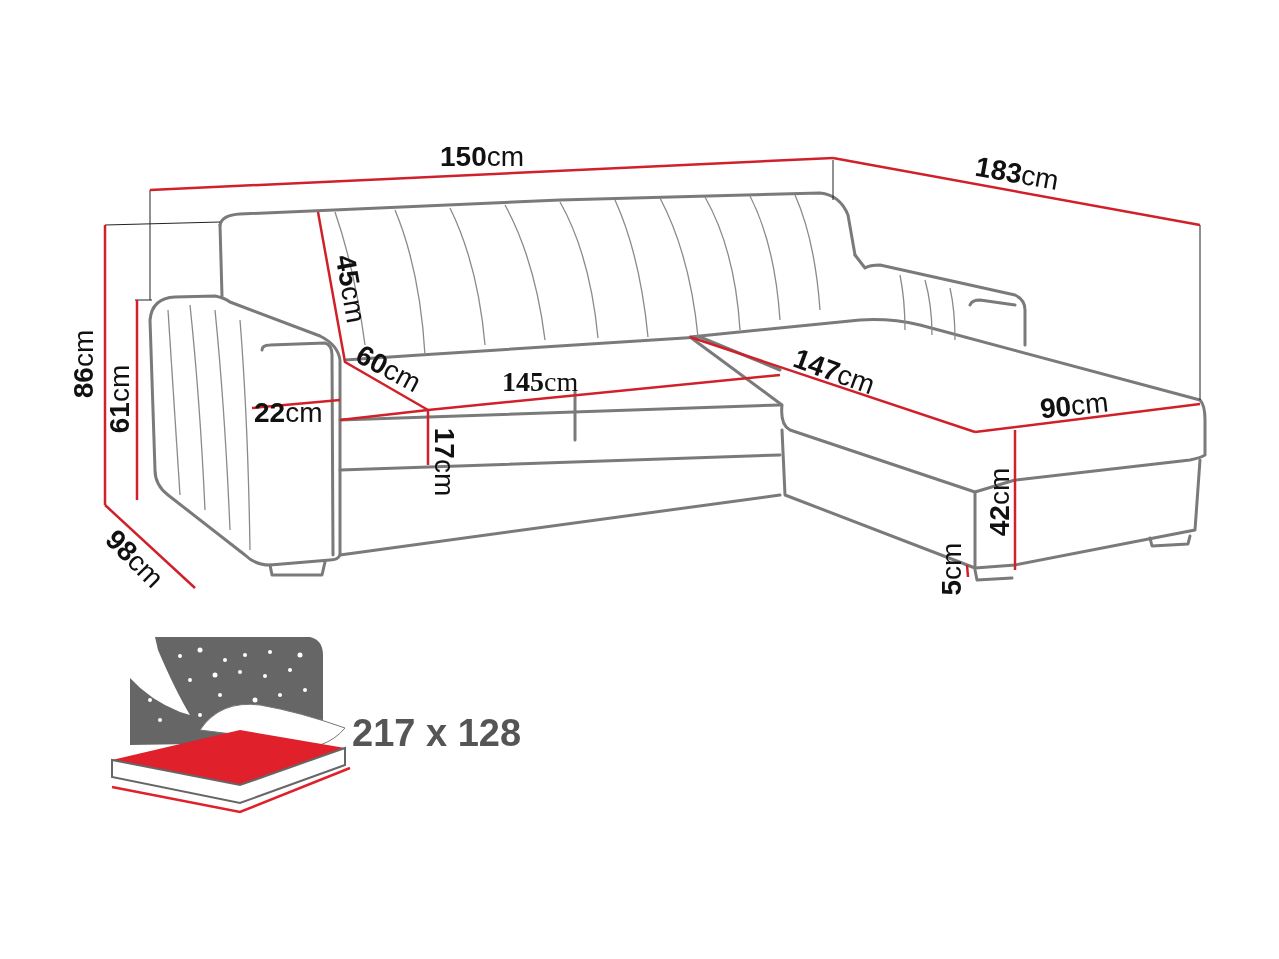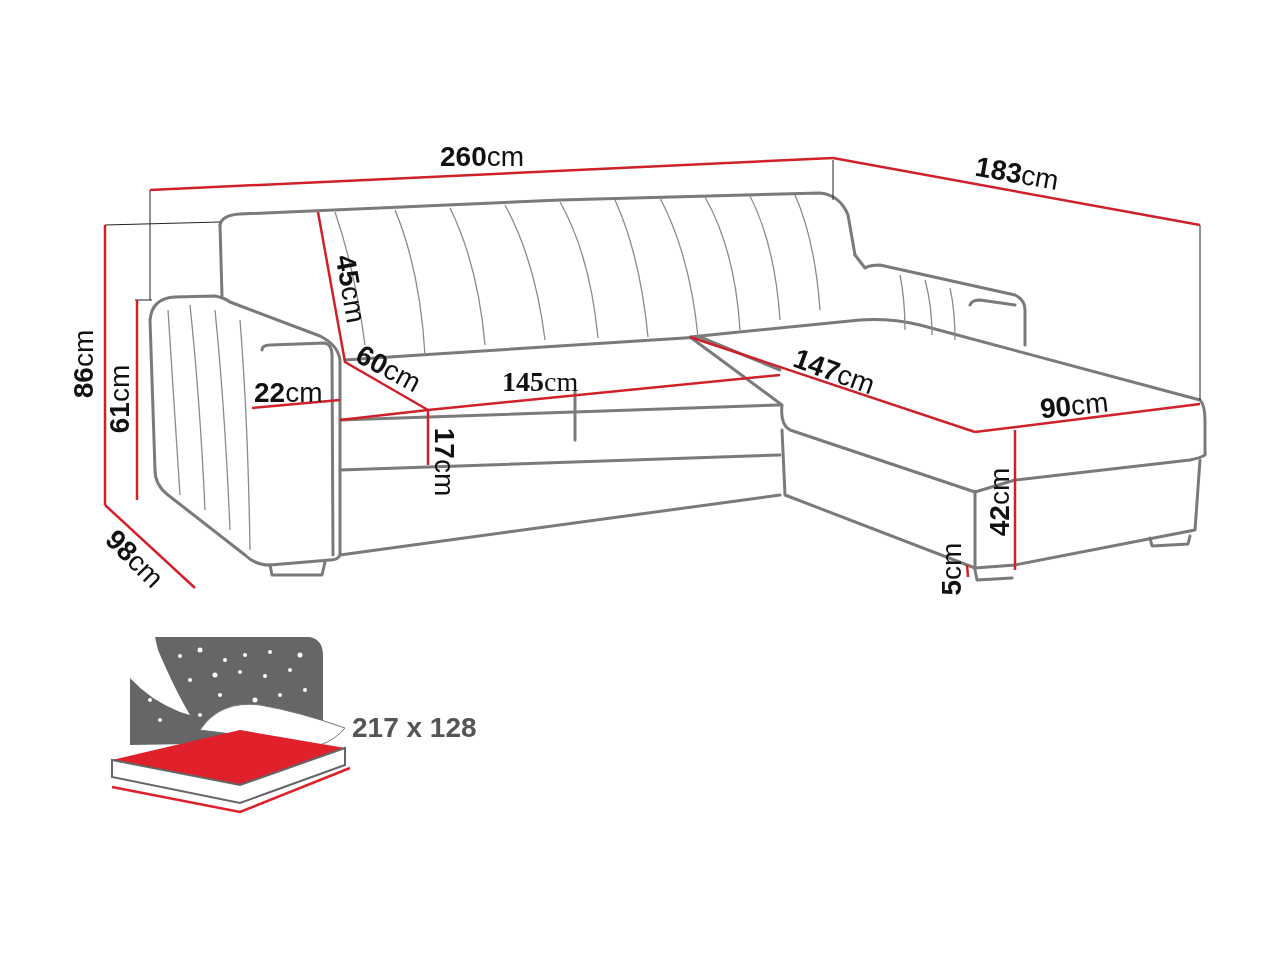--- a/index.html
+++ b/index.html
@@ -1,21 +1,21 @@
 <!DOCTYPE html>
 <html><head>
 <meta charset="utf-8">
 <style>
   html,body{margin:0;padding:0;background:#ffffff;}
   body{width:1279px;height:959px;position:relative;overflow:hidden;font-family:"Liberation Sans",sans-serif;}
   svg{position:absolute;left:0;top:0;}
   .lbl{position:absolute;white-space:nowrap;color:#111;font-size:28px;line-height:1;}
   .lbl b{font-weight:700;}
   .lbl span.u{font-weight:400;}
-  .bedtxt{position:absolute;left:352px;top:712px;font-size:28px;font-weight:700;color:#555;white-space:nowrap;}
+  .bedtxt{position:absolute;left:352px;top:712px;font-size:38px;font-weight:700;color:#555;white-space:nowrap;}
 </style>
 </head>
 <body>
 
 <svg width="1279" height="959" viewBox="0 0 1279 959">
 
   <g fill="none" stroke="#7a7a7a" stroke-width="3" stroke-linejoin="round" stroke-linecap="round">
 
     <path d="M220 225 Q222 215 240 214 L560 200 L820 193 Q840 195 848 215 L855 255"></path>
     <path d="M220 225 L222 296"></path>
@@ -108,28 +108,28 @@
         <circle cx="160" cy="720" r="2"></circle>
         <circle cx="200" cy="715" r="2"></circle>
     </g>
     <path d="M200 730 Q220 700 260 705 Q300 712 345 728 Q335 740 320 745 Z" fill="#ffffff" stroke="#777" stroke-width="1"></path>
     <path d="M112 760 L240 785 L345 748 L240 730 Z" fill="#e0202a"></path>
     <path d="M112 760 L112 777 L240 803 L345 765 L345 748 L240 785 Z" fill="#fff" stroke="#666" stroke-width="2"></path>
     <path d="M112 787 L240 812 L350 768" fill="none" stroke="#e0202a" stroke-width="2.5"></path>
   </g>
 </svg>
 
-<div class="lbl" style="left:440px;top:143px;"><b>260</b><span class="u">cm</span></div>
+<div class="lbl" style="left:440px;top:143px;"><b>150</b><span class="u">cm</span></div>
 <div class="lbl" style="left:975px;top:160px;transform:rotate(10deg);"><b>183</b><span class="u">cm</span></div>
 <div class="lbl" style="left:50px;top:350px;transform:rotate(-90deg);"><b>86</b><span class="u">cm</span></div>
 <div class="lbl" style="left:86px;top:385px;transform:rotate(-90deg);"><b>61</b><span class="u">cm</span></div>
 <div class="lbl" style="left:100px;top:545px;transform:rotate(45deg);"><b>98</b><span class="u">cm</span></div>
 <div class="lbl" style="left:316px;top:275px;transform:rotate(80deg);"><b>45</b><span class="u">cm</span></div>
 <div class="lbl" style="left:354px;top:355px;transform:rotate(28deg);"><b>60</b><span class="u">cm</span></div>
-<div class="lbl" style="left:254px;top:379px;"><b>22</b><span class="u">cm</span></div>
+<div class="lbl" style="left:254px;top:399px;"><b>22</b><span class="u">cm</span></div>
 <div class="lbl" style="left:502px;top:368px;font-family:Liberation Serif, serif;"><b>145</b><span class="u">cm</span></div>
 <div class="lbl" style="left:410px;top:448px;transform:rotate(90deg);"><b>17</b><span class="u">cm</span></div>
 <div class="lbl" style="left:792px;top:358px;transform:rotate(20deg);"><b>147</b><span class="u">cm</span></div>
 <div class="lbl" style="left:1040px;top:392px;transform:rotate(-6deg);"><b>90</b><span class="u">cm</span></div>
 <div class="lbl" style="left:966px;top:488px;transform:rotate(-90deg);"><b>42</b><span class="u">cm</span></div>
 <div class="lbl" style="left:926px;top:555px;transform:rotate(-90deg);"><b>5</b><span class="u">cm</span></div>
 
 <div class="bedtxt">217 x 128</div>
 
 </body></html>

